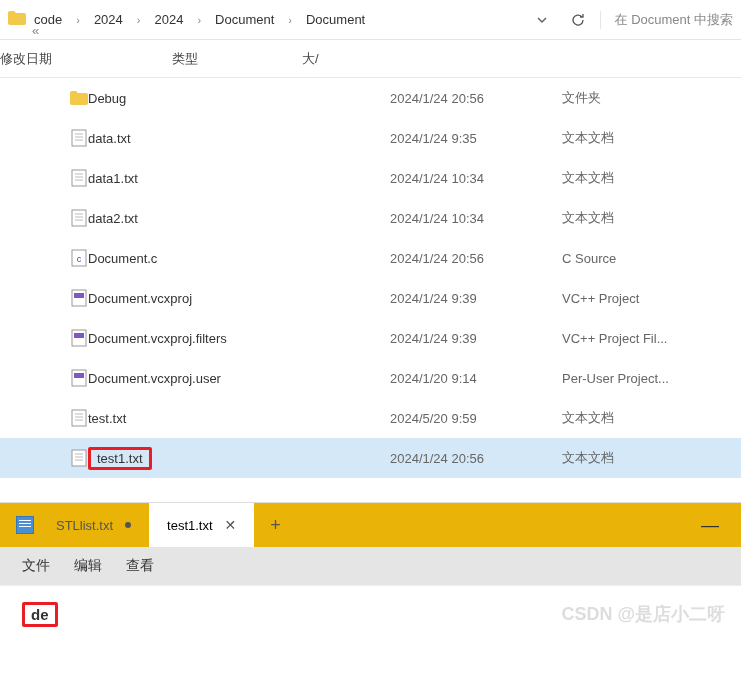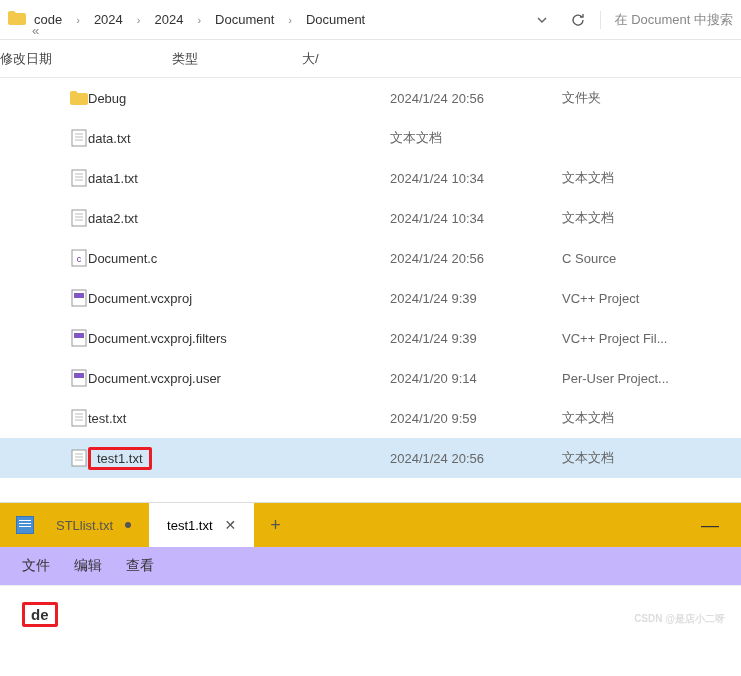--- a/index.html
+++ b/index.html
@@ -34,25 +34,25 @@
     .editor-tabs { display: flex; align-items: center; height: 44px; background: #eab308; }
     .editor-tab { display: flex; align-items: center; gap: 12px; padding: 0 18px; height: 100%; cursor: pointer; color: #555; position: relative; }
     .editor-tab.active { background: #fff; color: #000; }
     .tab-dot { width: 6px; height: 6px; border-radius: 50%; background: #555; }
     .tab-close { font-size: 14px; color: #555; }
     .tab-add { padding: 0 16px; font-size: 18px; color: #555; cursor: pointer; }
     .window-min { margin-left: auto; padding: 0 22px; font-size: 18px; cursor: pointer; }
     .notepad-icon { width: 18px; height: 18px; background: #4a8fd4; border: 1px solid #3576b8; position: relative; margin-left: 16px; margin-right: 4px; }
     .notepad-icon::before { content:''; position:absolute; top:3px; left:2px; right:2px; height:1px; background:#fff; box-shadow: 0 3px 0 #fff, 0 6px 0 #fff; }
     
-    .editor-menu { display: flex; gap: 24px; padding: 10px 22px; background: #c4b5fd; font-size: 14px; border-bottom: 1px solid #eee; }
+    .editor-menu { display: flex; gap: 24px; padding: 10px 22px; background: #e5e5e5; font-size: 14px; border-bottom: 1px solid #eee; }
     .editor-menu-item { cursor: pointer; }
     
     .editor-content { padding: 16px 22px; background: #fff; font-size: 15px; position: relative; height: 50px; font-weight: bold; }
-    .watermark { position: absolute; right: 16px; bottom: 10px; color: #ddd; font-size: 10px; }
+    .watermark { position: absolute; right: 16px; bottom: 10px; color: #ddd; font-size: 18px; }
     
     .sort-arrow { font-size: 10px; color: #777; }
     .overflow-mark { color: #888; position: absolute; left: 24px; top: 12px; }
     .chevron-down { padding: 0 6px; }
     .folder-glyph { color: #f3c94b; }
     .tool-left { display: flex; align-items: center; gap: 4px; position: relative; }
   </style>
 </head>
 <body>
 
@@ -115,20 +115,21 @@
         <span class="file-icon">
           <svg width="16" height="18" viewBox="0 0 16 18">
             <rect x="1" y="1" width="14" height="16" fill="#fff" stroke="#999"></rect>
             <line x1="4" y1="5" x2="12" y2="5" stroke="#bbb"></line>
             <line x1="4" y1="8" x2="12" y2="8" stroke="#bbb"></line>
             <line x1="4" y1="11" x2="12" y2="11" stroke="#bbb"></line>
           </svg>
         </span>
         <span>data.txt</span>
       </div>
+      <div class="file-date-cell">2024/1/24 9:35</div>
       <div class="file-type-cell">文本文档</div>
     </div>
     <div class="file-row">
       <div class="file-name-cell">
         <span class="file-icon">
           <svg width="16" height="18" viewBox="0 0 16 18">
             <rect x="1" y="1" width="14" height="16" fill="#fff" stroke="#999"></rect>
             <line x1="4" y1="5" x2="12" y2="5" stroke="#bbb"></line>
             <line x1="4" y1="8" x2="12" y2="8" stroke="#bbb"></line>
             <line x1="4" y1="11" x2="12" y2="11" stroke="#bbb"></line>
@@ -211,21 +212,21 @@
         <span class="file-icon">
           <svg width="16" height="18" viewBox="0 0 16 18">
             <rect x="1" y="1" width="14" height="16" fill="#fff" stroke="#999"></rect>
             <line x1="4" y1="5" x2="12" y2="5" stroke="#bbb"></line>
             <line x1="4" y1="8" x2="12" y2="8" stroke="#bbb"></line>
             <line x1="4" y1="11" x2="12" y2="11" stroke="#bbb"></line>
           </svg>
         </span>
         <span>test.txt</span>
       </div>
-      <div class="file-date-cell">2024/1/20 9:59</div>
+      <div class="file-date-cell">2024/5/20 9:59</div>
       <div class="file-type-cell">文本文档</div>
     </div>
     <div class="file-row selected">
       <div class="file-name-cell">
         <span class="file-icon">
           <svg width="16" height="18" viewBox="0 0 16 18">
             <rect x="1" y="1" width="14" height="16" fill="#fff" stroke="#999"></rect>
             <line x1="4" y1="5" x2="12" y2="5" stroke="#bbb"></line>
             <line x1="4" y1="8" x2="12" y2="8" stroke="#bbb"></line>
             <line x1="4" y1="11" x2="12" y2="11" stroke="#bbb"></line>

